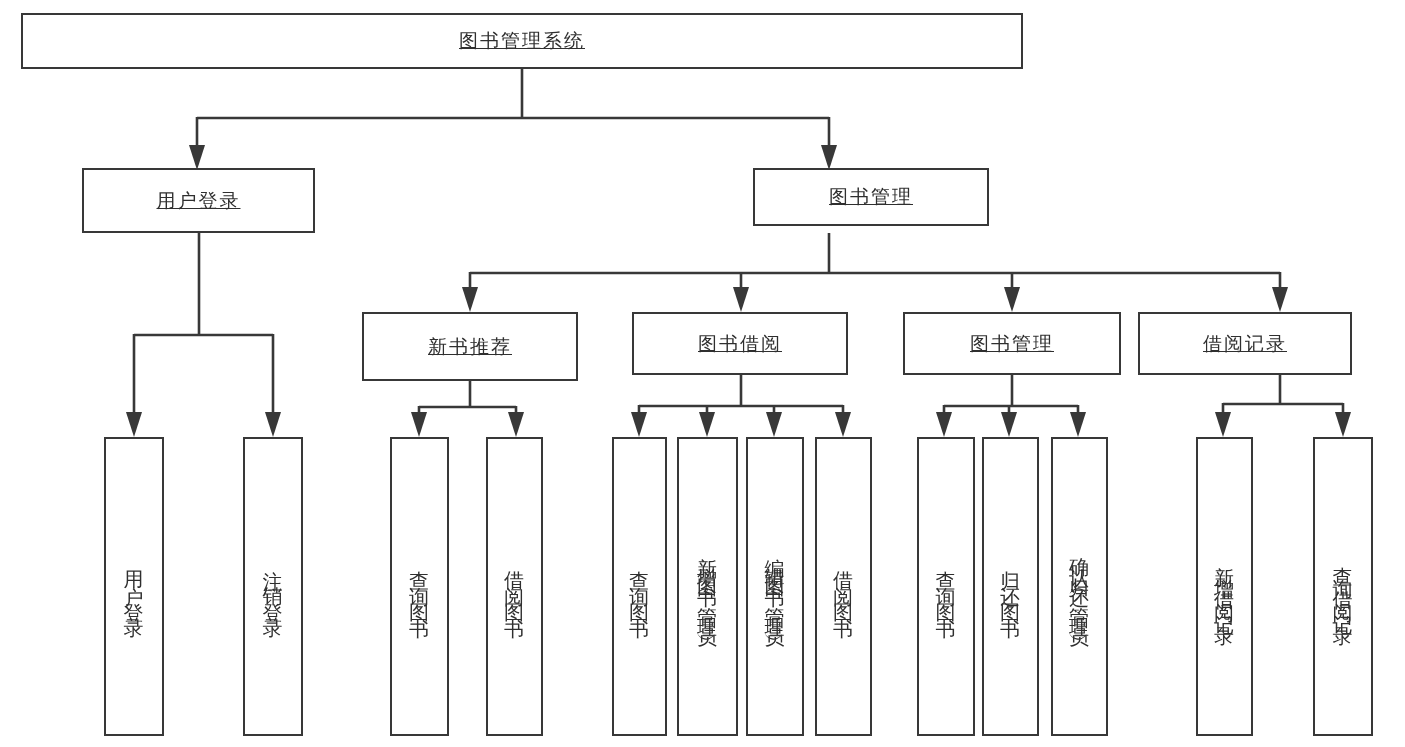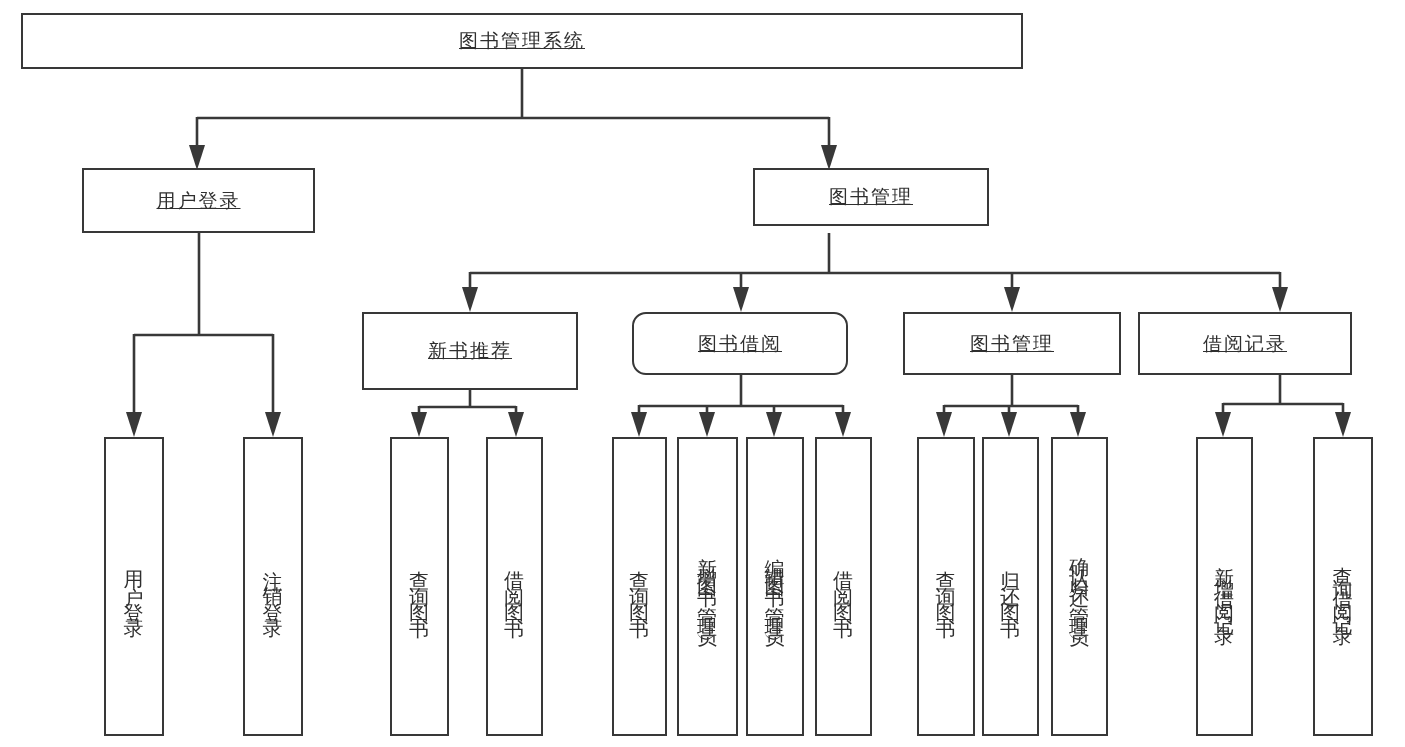--- a/index.html
+++ b/index.html
@@ -94,24 +94,24 @@
     <span>图书管理系统</span>
   </div>
 
   <div class="node hbox" style="left:82px;top:168px;width:233px;height:65px;">
     <span>用户登录</span>
   </div>
   <div class="node hbox" style="left:753px;top:168px;width:236px;height:58px;text-align:center;">
     <span>图书管理</span>
   </div>
 
-  <div class="node hbox" style="left:362px;top:312px;width:216px;height:78px;">
+  <div class="node hbox" style="left:362px;top:312px;width:216px;height:69px;">
     <span>新书推荐</span>
   </div>
-  <div class="node hbox" style="left:632px;top:312px;width:216px;height:63px;border-radius:14px;">
+  <div class="node hbox" style="left:632px;top:312px;width:216px;height:63px;">
     <span>图书借阅</span>
   </div>
   <div class="node hbox" style="left:903px;top:312px;width:218px;height:63px;">
     <span>图书管理</span>
   </div>
   <div class="node hbox" style="left:1138px;top:312px;width:214px;height:63px;">
     <span>借阅记录</span>
   </div>
 
   <div class="node leaf" style="left:104px;top:437px;width:60px;height:299px;">

